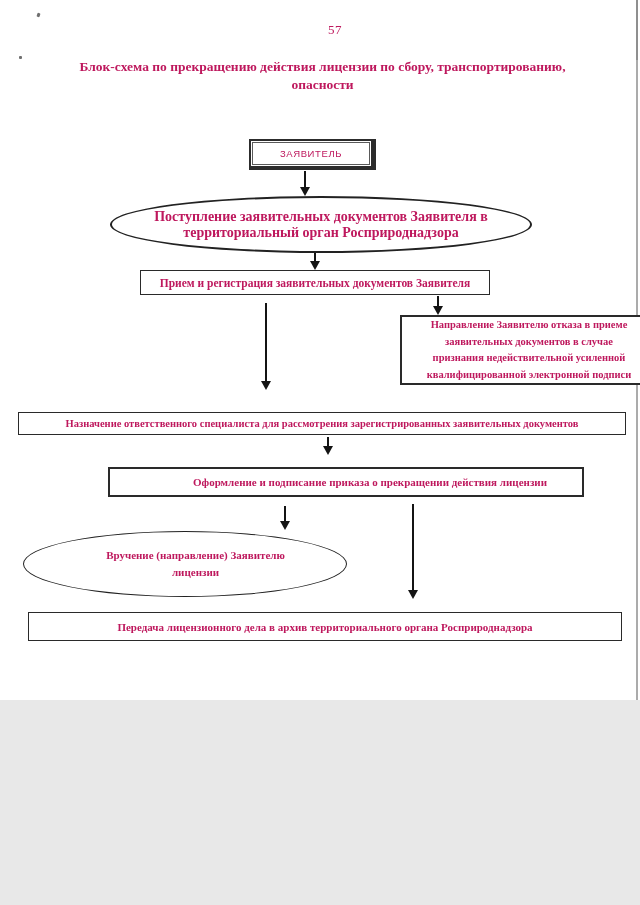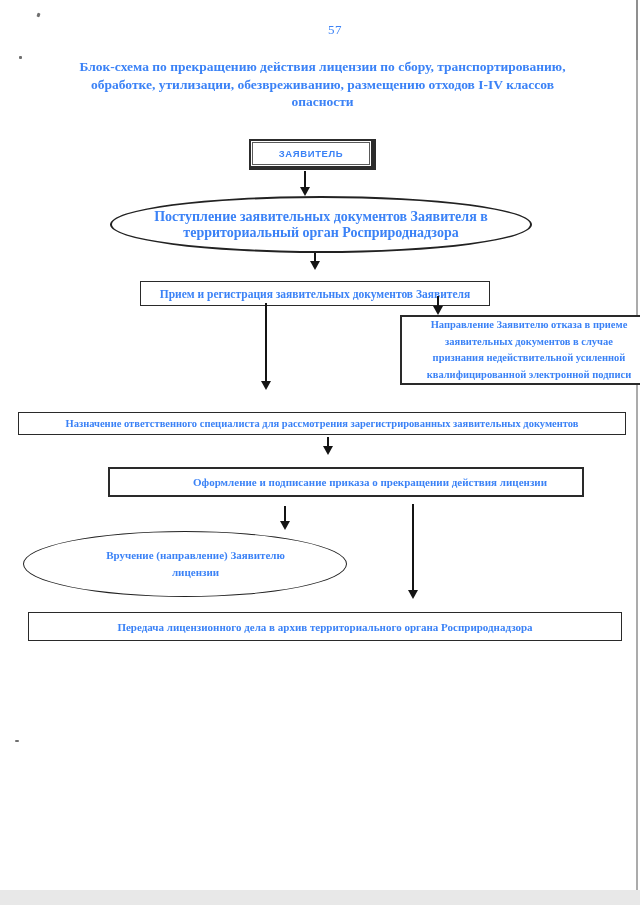--- a/index.html
+++ b/index.html
@@ -1,23 +1,23 @@
 <!DOCTYPE html>
 <html lang="ru"><head>
 <meta charset="utf-8">
 <style>
   * { margin:0; padding:0; box-sizing:border-box; }
   html,body { background:#e8e8e8; }
   .page {
     position:relative;
-    width:640px; height:890px;
+    width:640px; height:700px;
     margin:0 auto;
     background:#ffffff;
     font-family:"Liberation Serif", serif;
-    color:#3b82f6;
+    color:#be185d;
     overflow:hidden;
   }
   
   .scan-edge { position:absolute; left:636px; top:0; width:2px; height:905px; background:#ababab; }
   .scan-edge::before { content:""; position:absolute; left:0; top:0; width:2px; height:60px; background:#8f8f8f; }
   .speck { position:absolute; background:#6f6f6f; border-radius:1px; }
   .speck.s1 { left:37px; top:13px; width:3px; height:4px; transform:rotate(20deg); }
   .speck.s2 { left:19px; top:56px; width:3px; height:3px; }
   .speck.s3 { left:15px; top:740px; width:4px; height:2px; }
 
@@ -38,37 +38,37 @@
   .applicant {
     left:249px; top:139px; width:127px; height:31px;
     border:2px solid #2c2c2c; border-right-width:5px; border-bottom-width:4px;
     background:#fff; padding:1px;
   }
   .applicant-inner {
     width:100%; height:100%;
     border:1px solid #5a5a5a;
     display:flex; align-items:center; justify-content:center;
     font-family:"Liberation Sans", sans-serif;
-    font-size:9.5px; font-weight:bold; letter-spacing:0.6px;
+    font-size:9.5px; font-weight:normal; letter-spacing:0.6px;
   }
 
   
   .ellipse { border:2px solid #222; border-radius:50%; background:#fff; }
   .ellipse1 { left:110px; top:196px; width:422px; height:57px; font-size:14px; line-height:16px; padding:0 26px; }
   .ellipse2 {
     left:23px; top:531px; width:324px; height:66px;
     font-size:11px; line-height:17px;
     justify-content:flex-start; text-align:center;
     padding-left:49px; padding-right:28px;
     border-width:1.5px;
   }
 
   
   .box { border:1.5px solid #2a2a2a; background:#fff; }
-  .reception  { left:140px; top:270px; width:350px; height:25px; font-size:11.5px;margin-top:11px; }
+  .reception  { left:140px; top:270px; width:350px; height:25px; font-size:11.5px; }
   .refusal    { left:375px; top:315px; width:258px; height:70px; font-size:10.5px; line-height:16.5px; border-width:2px; padding:0 4px;margin-left:25px; }
   .assignment { left:18px;  top:412px; width:608px; height:23px; font-size:10.5px; }
   .order      { left:108px; top:467px; width:476px; height:30px; font-size:11px; border-width:2px;padding-left:48px; }
   .archive    { left:28px;  top:612px; width:594px; height:29px; font-size:11px; }
 
   
   .arrow { position:absolute; width:12px; }
   .arrow .shaft { position:absolute; left:50%; top:0; bottom:6px; width:2px; transform:translateX(-50%); background:#141414; }
   .arrow .head  { position:absolute; left:50%; bottom:0; transform:translateX(-50%); width:0; height:0;
                   border-left:5px solid transparent; border-right:5px solid transparent; border-top:9px solid #141414; }
@@ -87,21 +87,20 @@
 
   <div class="scan-edge"></div>
   <div class="speck s1"></div>
   <div class="speck s2"></div>
   <div class="speck s3"></div>
 
   <div class="page-number">57</div>
 
   <div class="doc-title">
     <div>Блок-схема по прекращению действия лицензии по сбору, транспортированию,</div>
-    <div>обработке, утилизации, обезвреживанию, размещению отходов I-IV классов</div>
     <div>опасности</div>
   </div>
 
   <div class="node applicant">
     <div class="applicant-inner">
       <span>ЗАЯВИТЕЛЬ</span>
     </div>
   </div>
 
   <div class="arrow a1">

